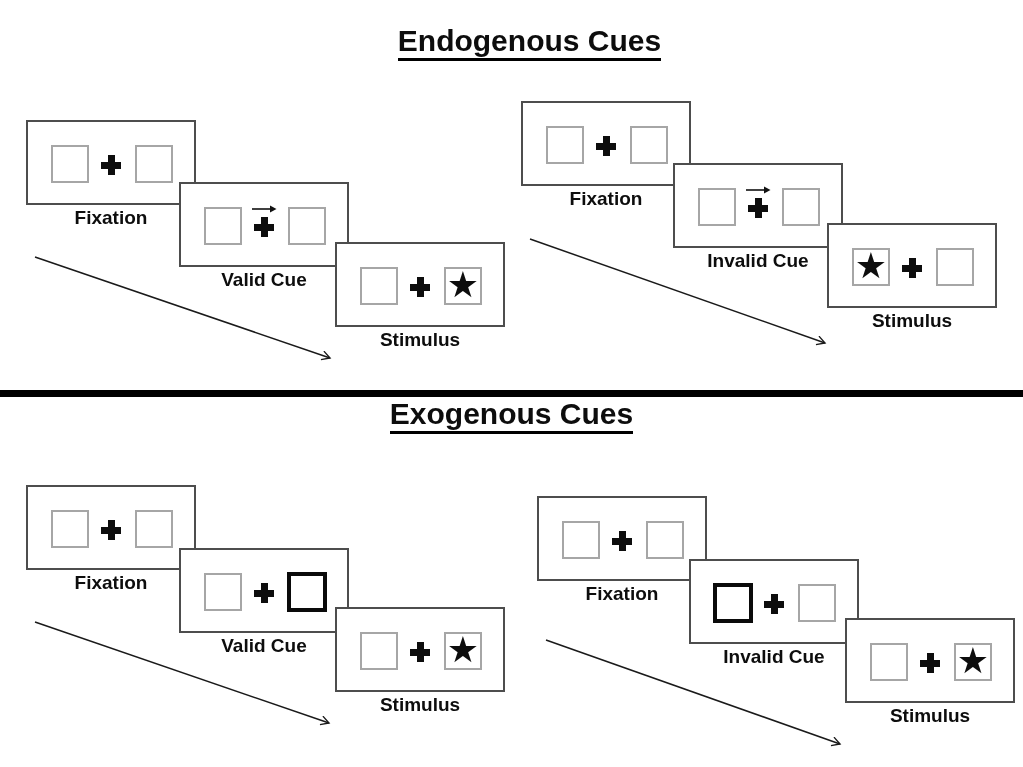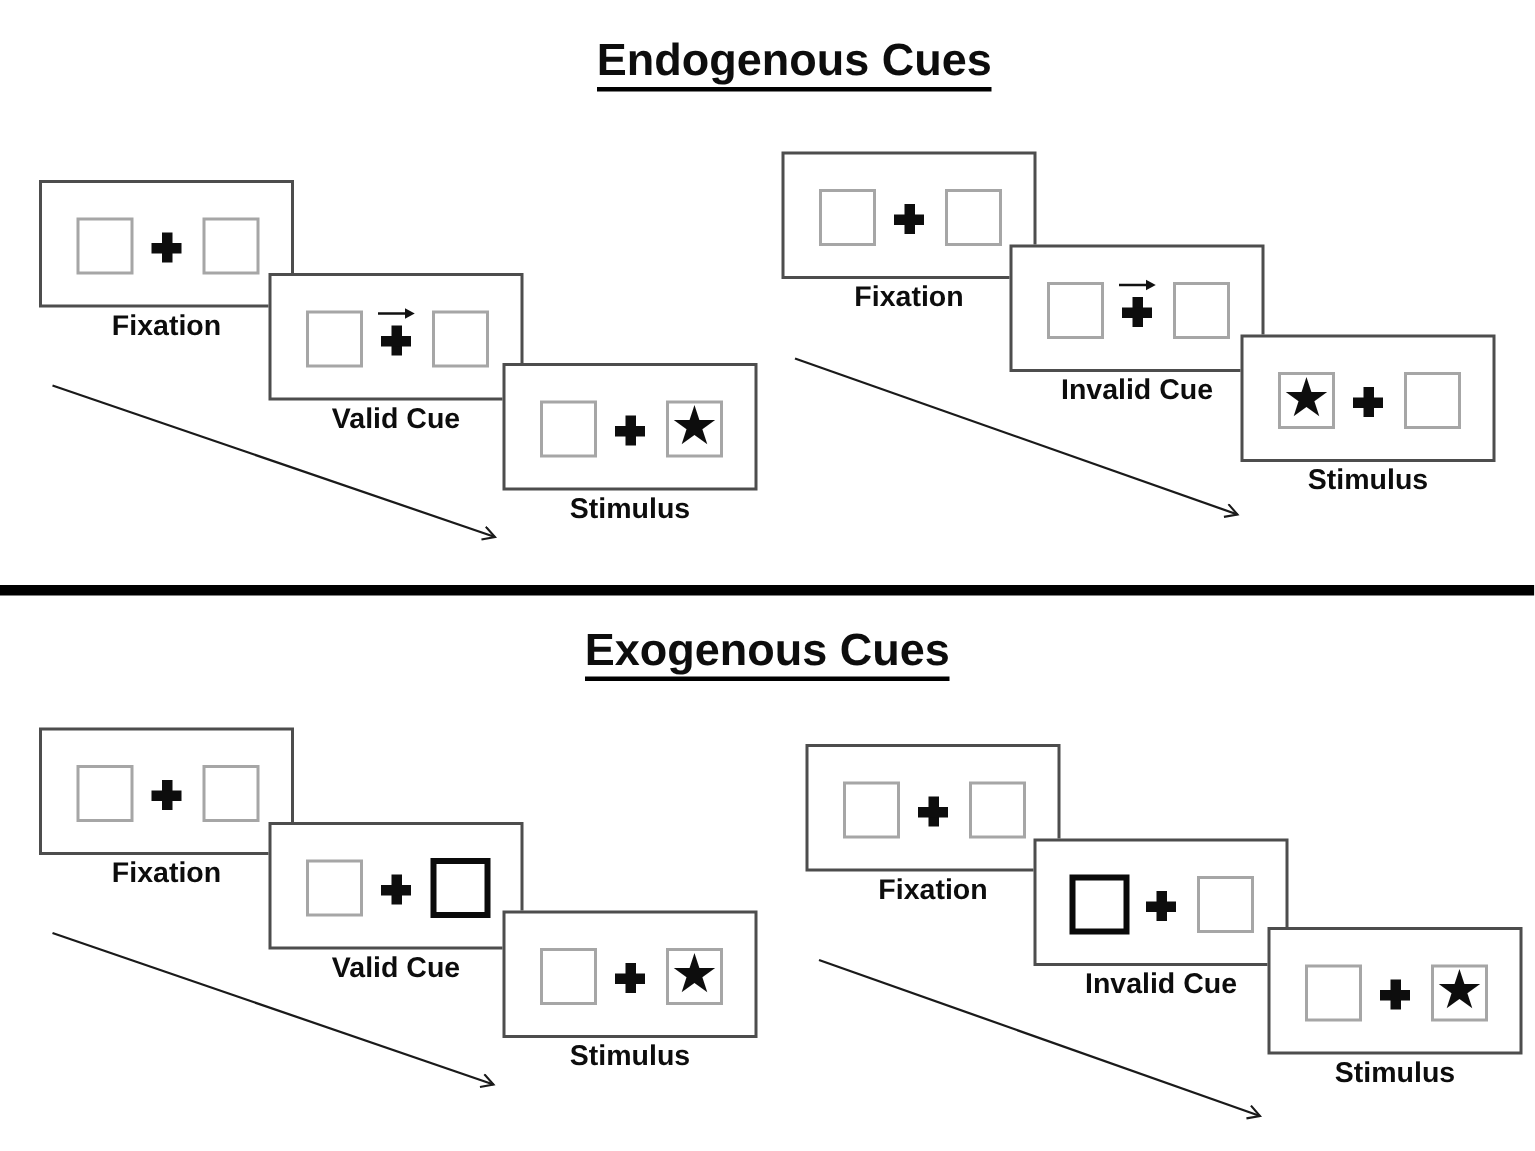--- a/index.html
+++ b/index.html
@@ -127,21 +127,21 @@
         <span class="star">★</span>
       </span>
       <span class="plus"></span>
       <span class="box right"></span>
     </div>
     <div class="plabel">Stimulus</div>
   </div>
 
   <div class="divider"></div>
 
-  <div class="title-row" style="top:417px;">
+  <div class="title-row" style="top:397px;">
     <span class="title">Exogenous Cues</span>
   </div>
 
   <div class="panel-wrap" style="left:26px;top:485px;">
     <div class="panel">
       <span class="box left"></span>
       <span class="plus"></span>
       <span class="box right"></span>
     </div>
     <div class="plabel">Fixation</div>

